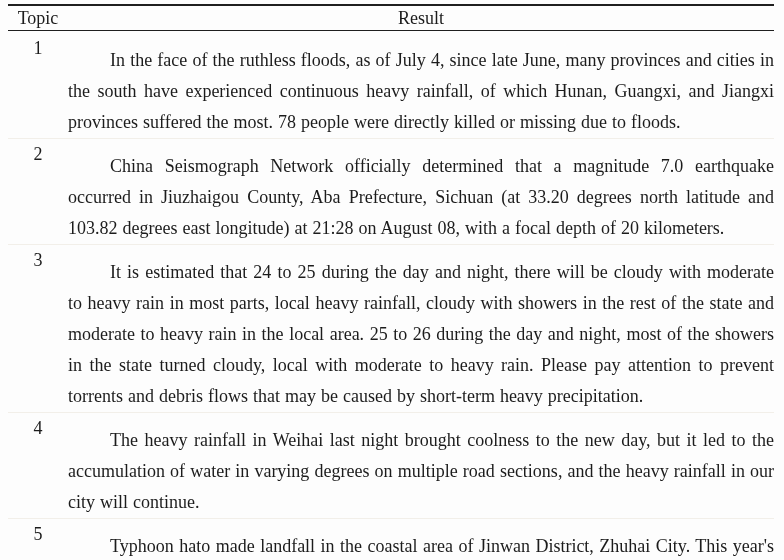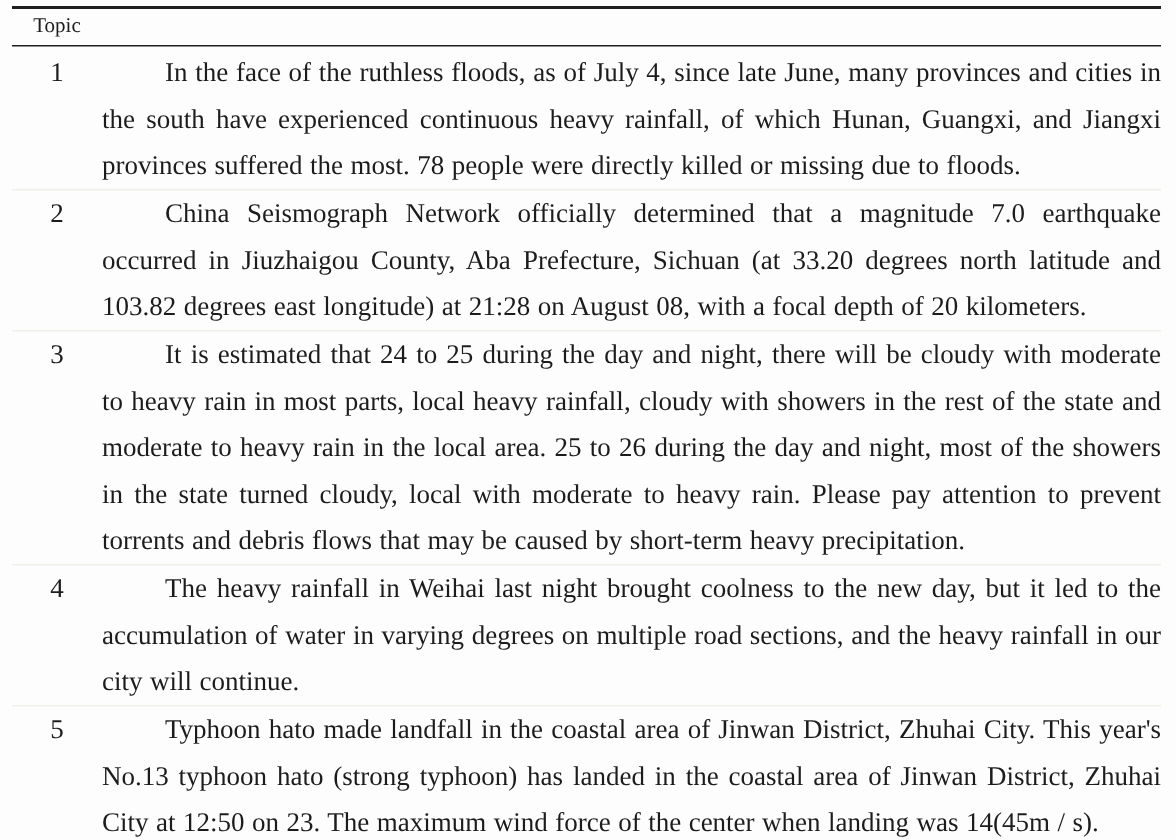--- a/index.html
+++ b/index.html
@@ -22,21 +22,21 @@
     margin: 4px 10px 0 8px;
     width: 766px;
   }
   .thead {
     display: grid;
     grid-template-columns: 60px 1fr;
     align-items: center;
     border-top: 2px solid var(--rule-color, #1f1f1f);
     border-bottom: 1.5px solid var(--rule-color, #1f1f1f);
     height: 24px;
-    font-size: 14px;
+    font-size: 18px;
   }
   .th {
     text-align: center;
     line-height: 24px;
     white-space: nowrap;
   }
   .tbody {
     padding-top: 2px;
     border-bottom: 2.5px solid var(--rule-color, #1f1f1f);
   }
@@ -53,29 +53,31 @@
     line-height: 31px;
   }
   .cell.topic {
     text-align: center;
   }
   .cell.result {
     text-align: justify;
     text-indent: 42px;
     hyphens: none;
     word-spacing: 0.5px;
+    margin-top: 12px;
   }
 </style>
 </head>
 <body>
 
 <div class="page">
   <div class="table">
     <div class="thead">
       <div class="th">Topic</div>
+      <div class="th">Result</div>
     </div>
     <div class="tbody">
       <div class="row">
           <div class="cell topic">1</div>
           <div class="cell result">In the face of the ruthless floods, as of July 4, since late June, many provinces and cities in the south have experienced continuous heavy rainfall, of which Hunan, Guangxi, and Jiangxi provinces suffered the most. 78 people were directly killed or missing due to floods.</div>
         </div>
         <div class="row">
           <div class="cell topic">2</div>
           <div class="cell result">China Seismograph Network officially determined that a magnitude 7.0 earthquake occurred in Jiuzhaigou County, Aba Prefecture, Sichuan (at 33.20 degrees north latitude and 103.82 degrees east longitude) at 21:28 on August 08, with a focal depth of 20 kilometers.</div>
         </div>

